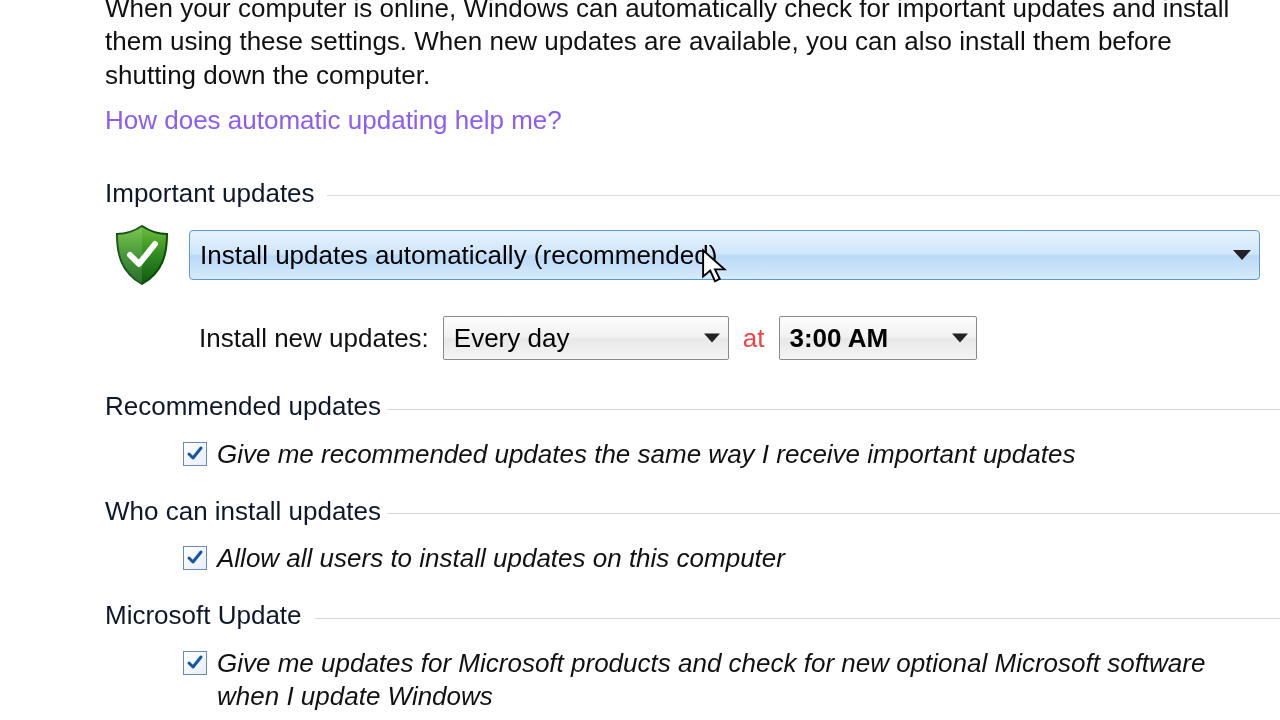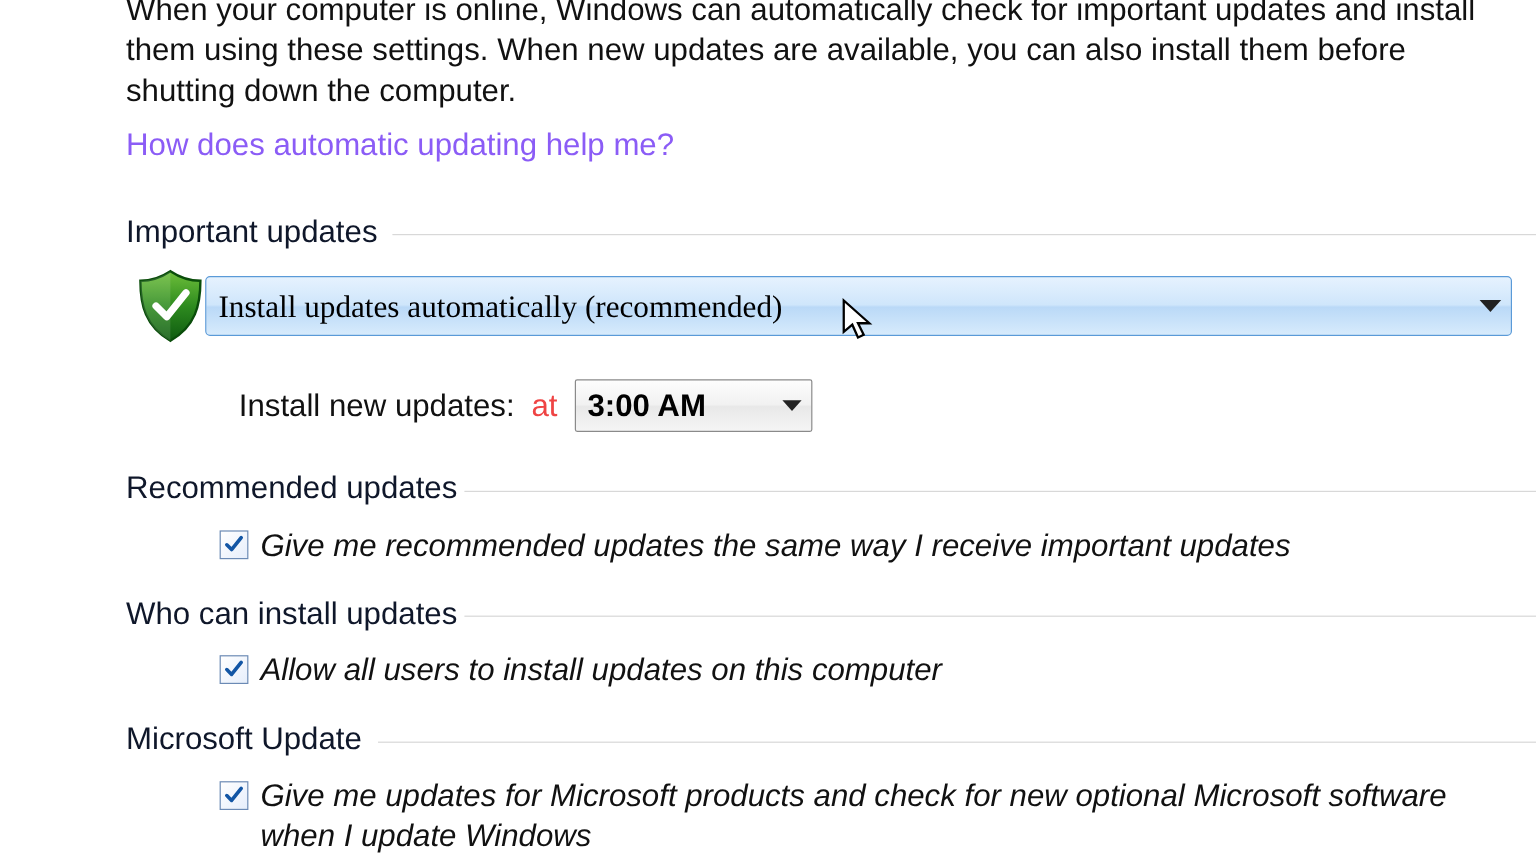--- a/index.html
+++ b/index.html
@@ -51,22 +51,22 @@
   .section-body {
     margin-left: 78px;
     margin-bottom: 30px;
     font-style: italic;
   }
   .section-body.tight { margin-bottom: 24px; }
 
   .main-row {
     display: flex;
     align-items: center;
+    gap: 18px;
     margin-bottom: 30px;
-    font-family: Liberation Serif, serif;
   }
   .shield {
     width: 58px; height: 62px;
     flex: 0 0 auto;
     margin-left: 8px;
   }
   .combo-main {
     flex: 1;
     height: 50px;
     border: 1px solid #5a9ad8;
@@ -179,20 +179,24 @@
       </svg>
     </div>
     <div class="combo-main">
       <span>Install updates automatically (recommended)</span>
       <span class="arrow"></span>
     </div>
   </div>
 
   <div class="sched-row">
     <span class="sched-label">Install new updates:</span>
+    <span class="combo-small combo-freq">
+      <span>Every day</span>
+      <span class="arrow"></span>
+    </span>
     <span class="at-label">at</span>
     <span class="combo-small combo-time">
       <span>3:00 AM</span>
       <span class="arrow"></span>
     </span>
   </div>
 
   <div style="height:30px"></div>
 
   

